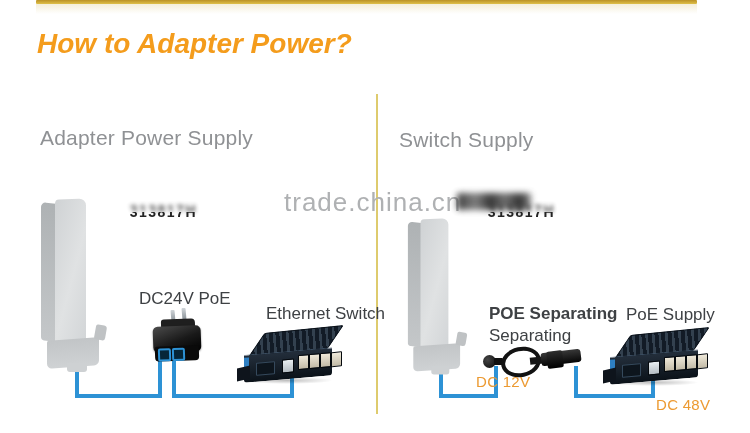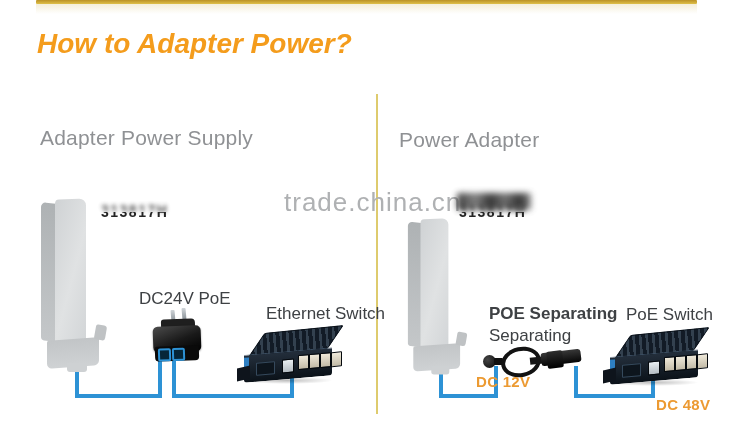--- a/index.html
+++ b/index.html
@@ -21,21 +21,21 @@
   .divider{position:absolute;left:376px;top:94px;width:2px;height:320px;background:#DECB6E;}
   
   .wm{position:absolute;left:284px;top:187px;font-size:26px;color:#AFB1B3;
     letter-spacing:1px;filter:blur(.4px);}
   .wm-blob{position:absolute;left:457px;top:193px;width:74px;height:17px;border-radius:2px;
     background:linear-gradient(90deg,#1f1f1f,#6a6a6a 25%,#161616 45%,#585858 65%,#101010 85%,#777);
     filter:blur(3px);opacity:.85;}
   .code{position:absolute;width:96px;font-weight:bold;letter-spacing:1.5px;color:#242424;font-size:14px;}
   .code-left{left:101px;top:202px;} .code-right{left:459px;top:202px;}
   .code .half{height:10px;overflow:hidden;}
-  .code .half span{display:block;line-height:16px;}
+  .code .half span{display:block;line-height:16px;text-align:right;}
   .code .blur-top{filter:blur(2.2px);opacity:.8;}
   .code .sharp-bottom{height:9px;}
   .code .sharp-bottom span{margin-top:-8px;}
   
   .cpe{position:absolute;width:66px;height:176px;z-index:2;}
   .cpe-left{left:40px;top:197px;}
   .cpe-right{left:407px;top:217px;transform:scale(.9);transform-origin:top left;}
   .cpe .side{position:absolute;left:1px;top:6px;width:17px;height:138px;
     background:linear-gradient(180deg,#aeb2b4,#c4c7c9);transform:skewY(6deg);border-radius:5px 0 0 3px;}
   .cpe .face{position:absolute;left:15px;top:2px;width:31px;height:146px;
@@ -111,37 +111,37 @@
   .d1{left:574px;top:366px;width:4px;height:32px;}
   .d2{left:574px;top:394px;width:81px;height:4px;}
   .d3{left:651px;top:372px;width:4px;height:26px;}
   
   .label{position:absolute;font-size:17px;color:#3E4144;z-index:3;}
   .lbl-adapter{left:139px;top:289px;}
   .lbl-eth-switch{left:266px;top:304px;}
   .lbl-conv1{left:489px;top:304px;font-weight:bold;}
   .lbl-conv2{left:489px;top:326px;}
   .lbl-poe-switch{left:626px;top:305px;}
-  .voltage{position:absolute;font-size:15px;font-weight:bold;color:#EC9A32;letter-spacing:.3px;z-index:3;}
+  .voltage{position:absolute;font-size:15px;font-weight:normal;color:#EC9A32;letter-spacing:.3px;z-index:3;}
   .v12{left:476px;top:373px;} .v48{left:656px;top:396px;}
 </style>
 </head>
 <body>
 
 <div id="stage">
 
   <div class="top-bar"></div>
   <div class="top-fade"></div>
 
   <h1 class="title">How to Adapter Power?</h1>
 
   <div class="divider"></div>
 
   <div class="heading h-l2">Adapter Power Supply</div>
-  <div class="heading h-r2">Power Adapter</div>
+  <div class="heading h-r2">Switch Supply</div>
 
   <div class="wm">trade.china.cn</div>
   <div class="wm-blob"></div>
 
   <div class="code code-left">
     <div class="half blur-top">
         <span>313817H</span>
       </div>
     <div class="half sharp-bottom">
         <span>313817H</span>
@@ -232,17 +232,17 @@
   <div class="cable c2"></div>
   <div class="cable c3"></div>
   <div class="cable d1"></div>
   <div class="cable d2"></div>
   <div class="cable d3"></div>
 
   <div class="label lbl-adapter">DC24V PoE</div>
   <div class="label lbl-eth-switch">Ethernet Switch</div>
   <div class="label lbl-conv1">POE Separating</div>
   <div class="label lbl-conv2">Separating</div>
-  <div class="label lbl-poe-switch">PoE Switch</div>
+  <div class="label lbl-poe-switch">PoE Supply</div>
   <div class="voltage v12">DC 12V</div>
   <div class="voltage v48">DC 48V</div>
 
 </div>
 
 </body></html>

